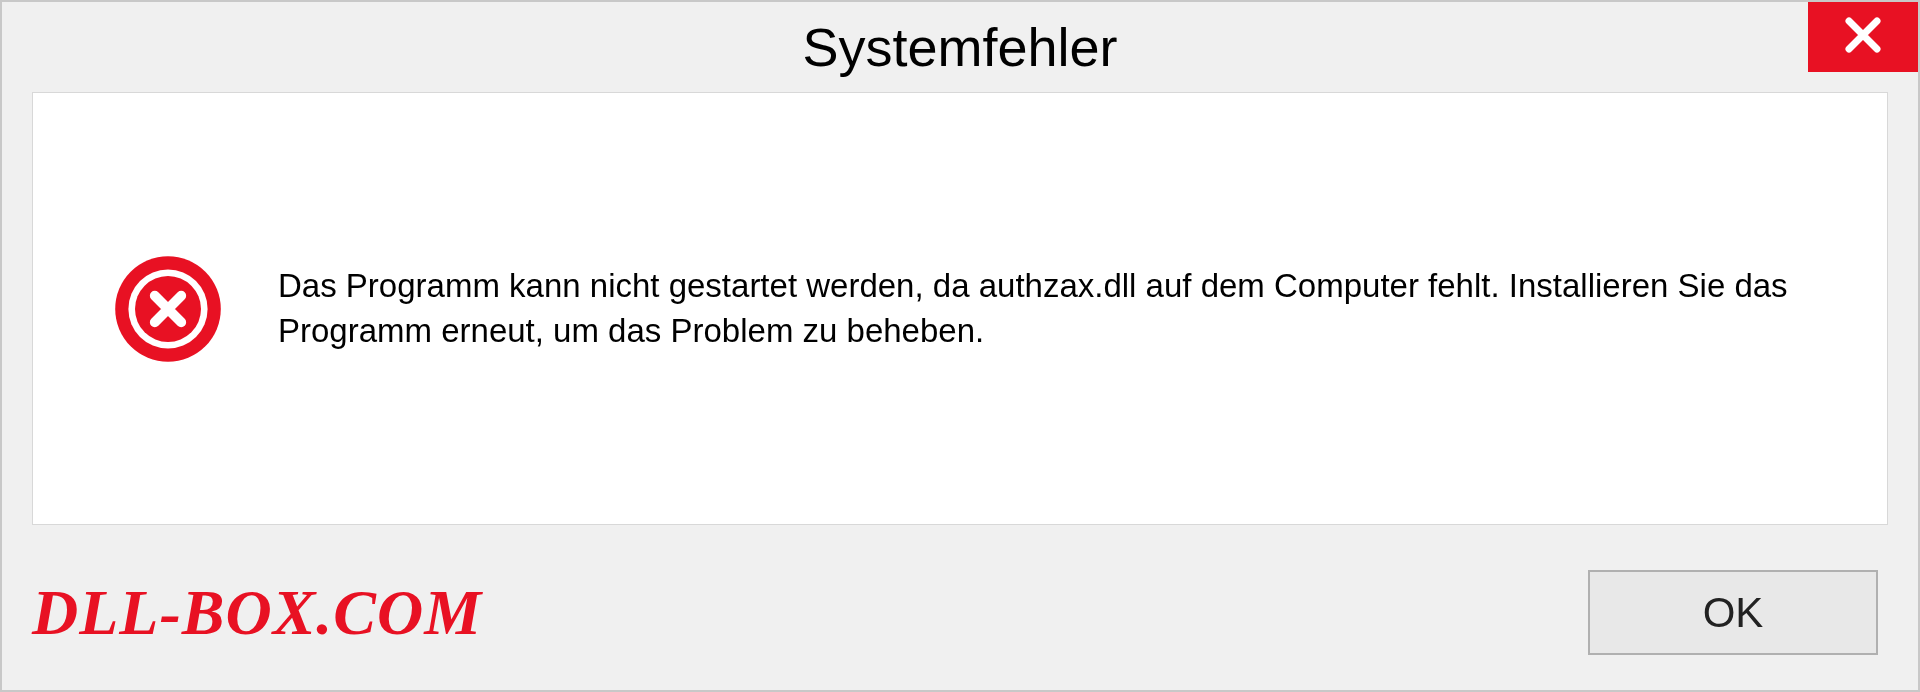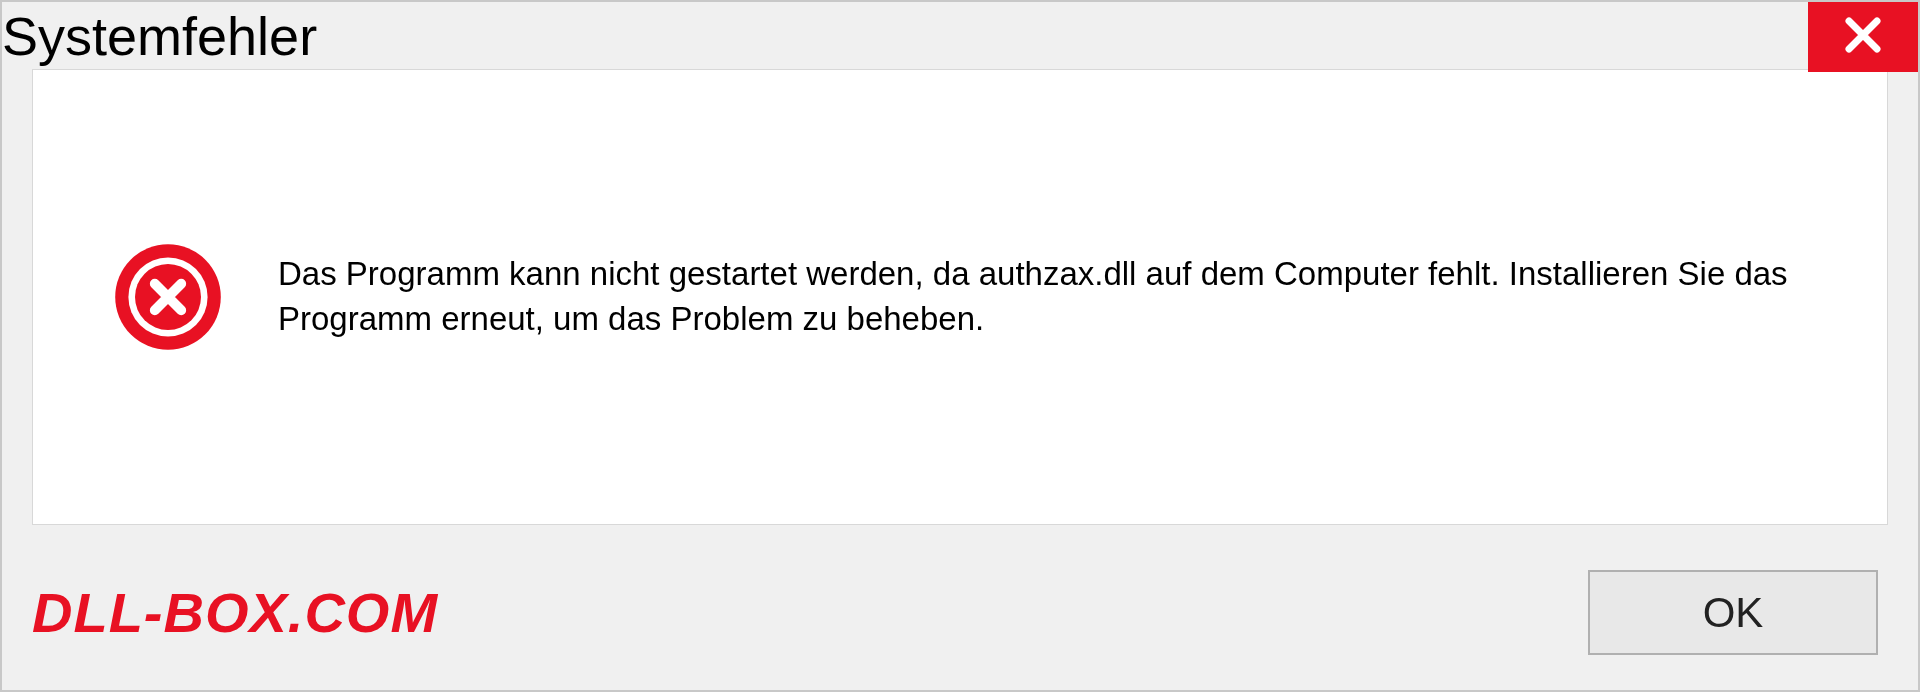--- a/index.html
+++ b/index.html
@@ -17,24 +17,24 @@
     .dialog-window {
       width: 100%;
       height: 100%;
       background: #f0f0f0;
       border: 2px solid #c8c8c8;
       position: relative;
       display: flex;
       flex-direction: column;
     }
     .titlebar {
-      height: 67px;
+      height: 90px;
       display: flex;
       align-items: center;
-      justify-content: flex-start;
+      justify-content: center;
       position: relative;
     }
     .titlebar-title {
       font-size: 54px;
       font-weight: 400;
       color: #000;
     }
     .close-button {
       position: absolute;
       top: 0;
@@ -73,26 +73,26 @@
       font-weight: 400;
     }
     .footer {
       height: 155px;
       display: flex;
       align-items: center;
       justify-content: space-between;
       padding: 0 40px 0 30px;
     }
     .watermark {
-      font-size: 56px;
+      font-size: 64px;
       font-weight: 800;
       font-style: italic;
       color: #e81123;
       letter-spacing: 1px;
-      font-family: Liberation Sans, sans-serif;
+      font-family: Liberation Serif, serif;
     }
     .ok-button {
       width: 290px;
       height: 85px;
       background: #e8e8e8;
       border: 2px solid #b0b0b0;
       font-size: 42px;
       color: #222;
       display: flex;
       align-items: center;

